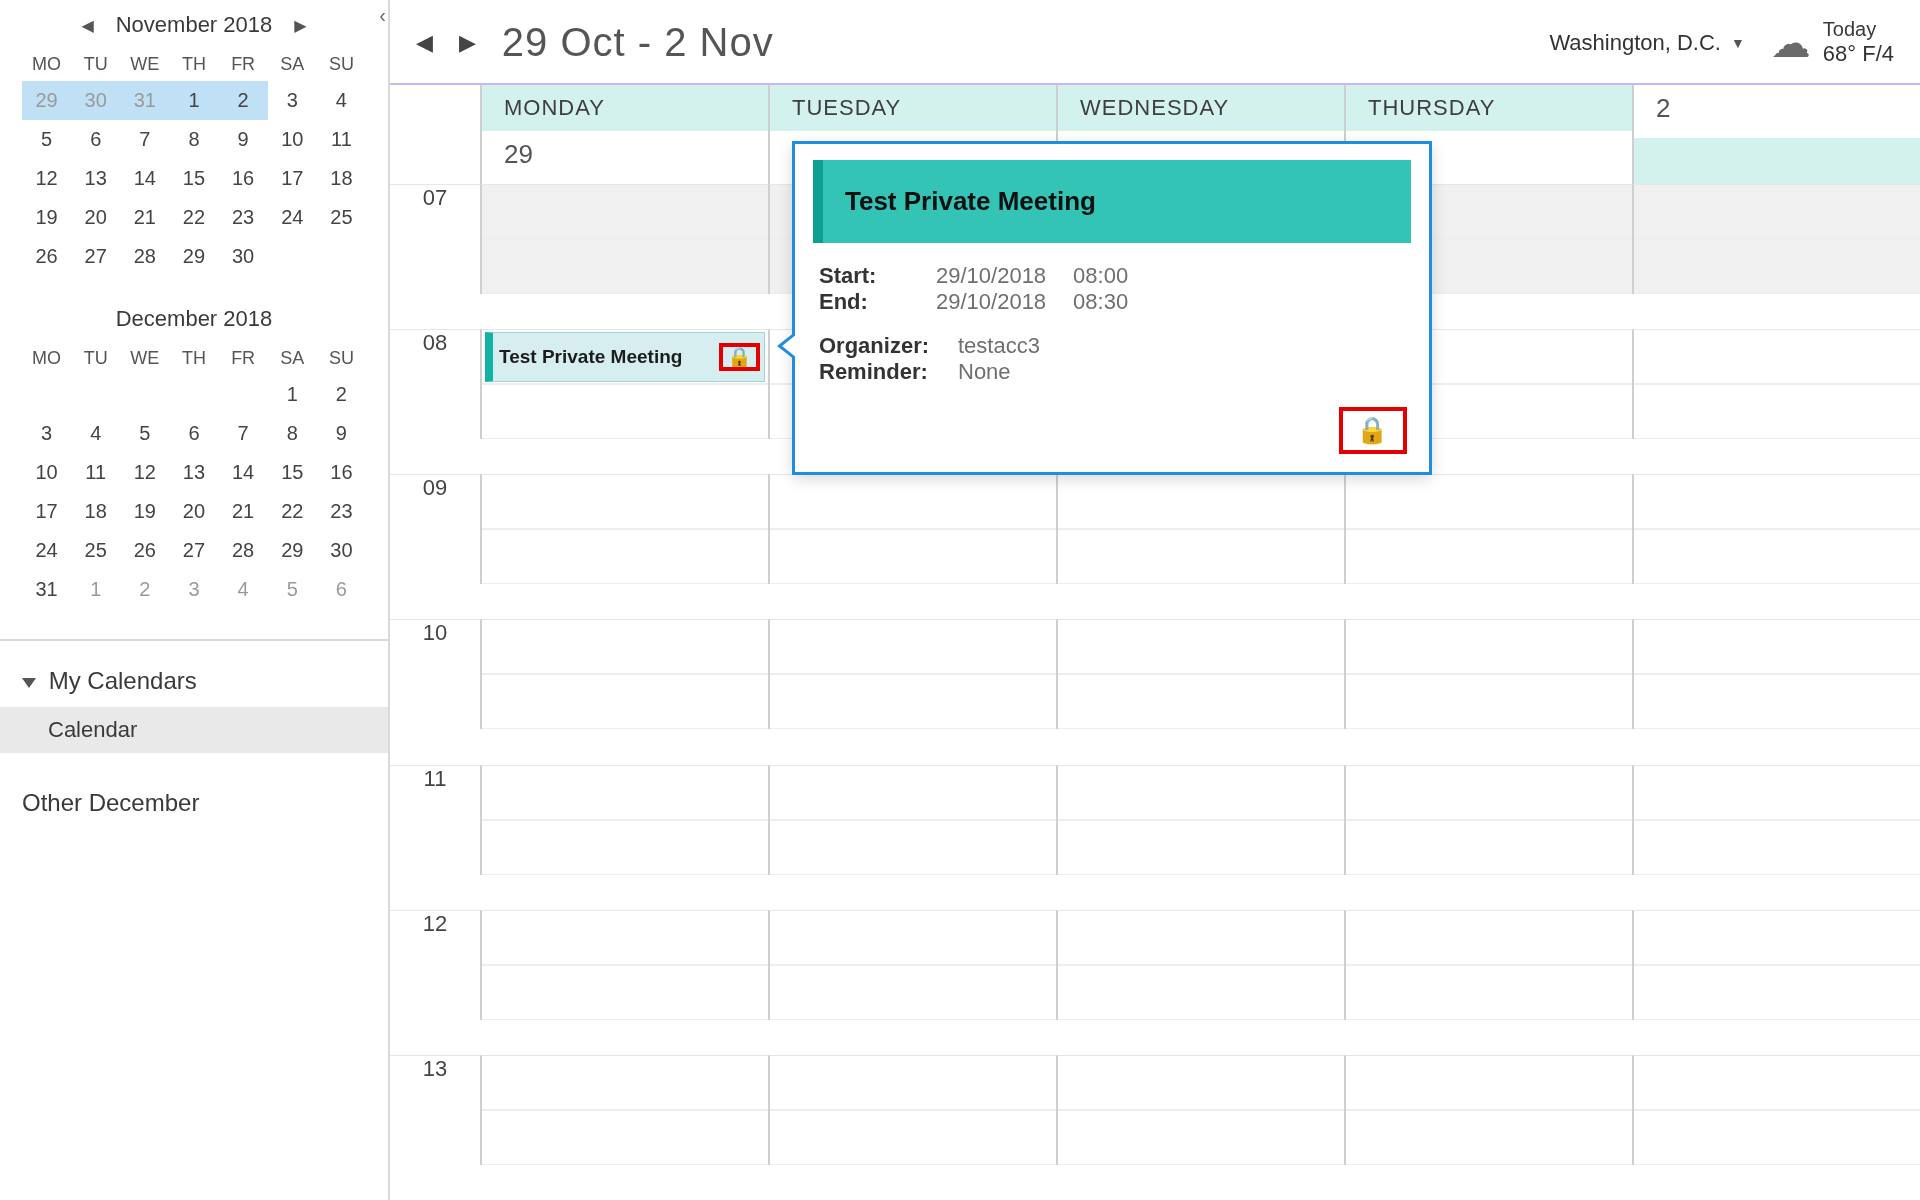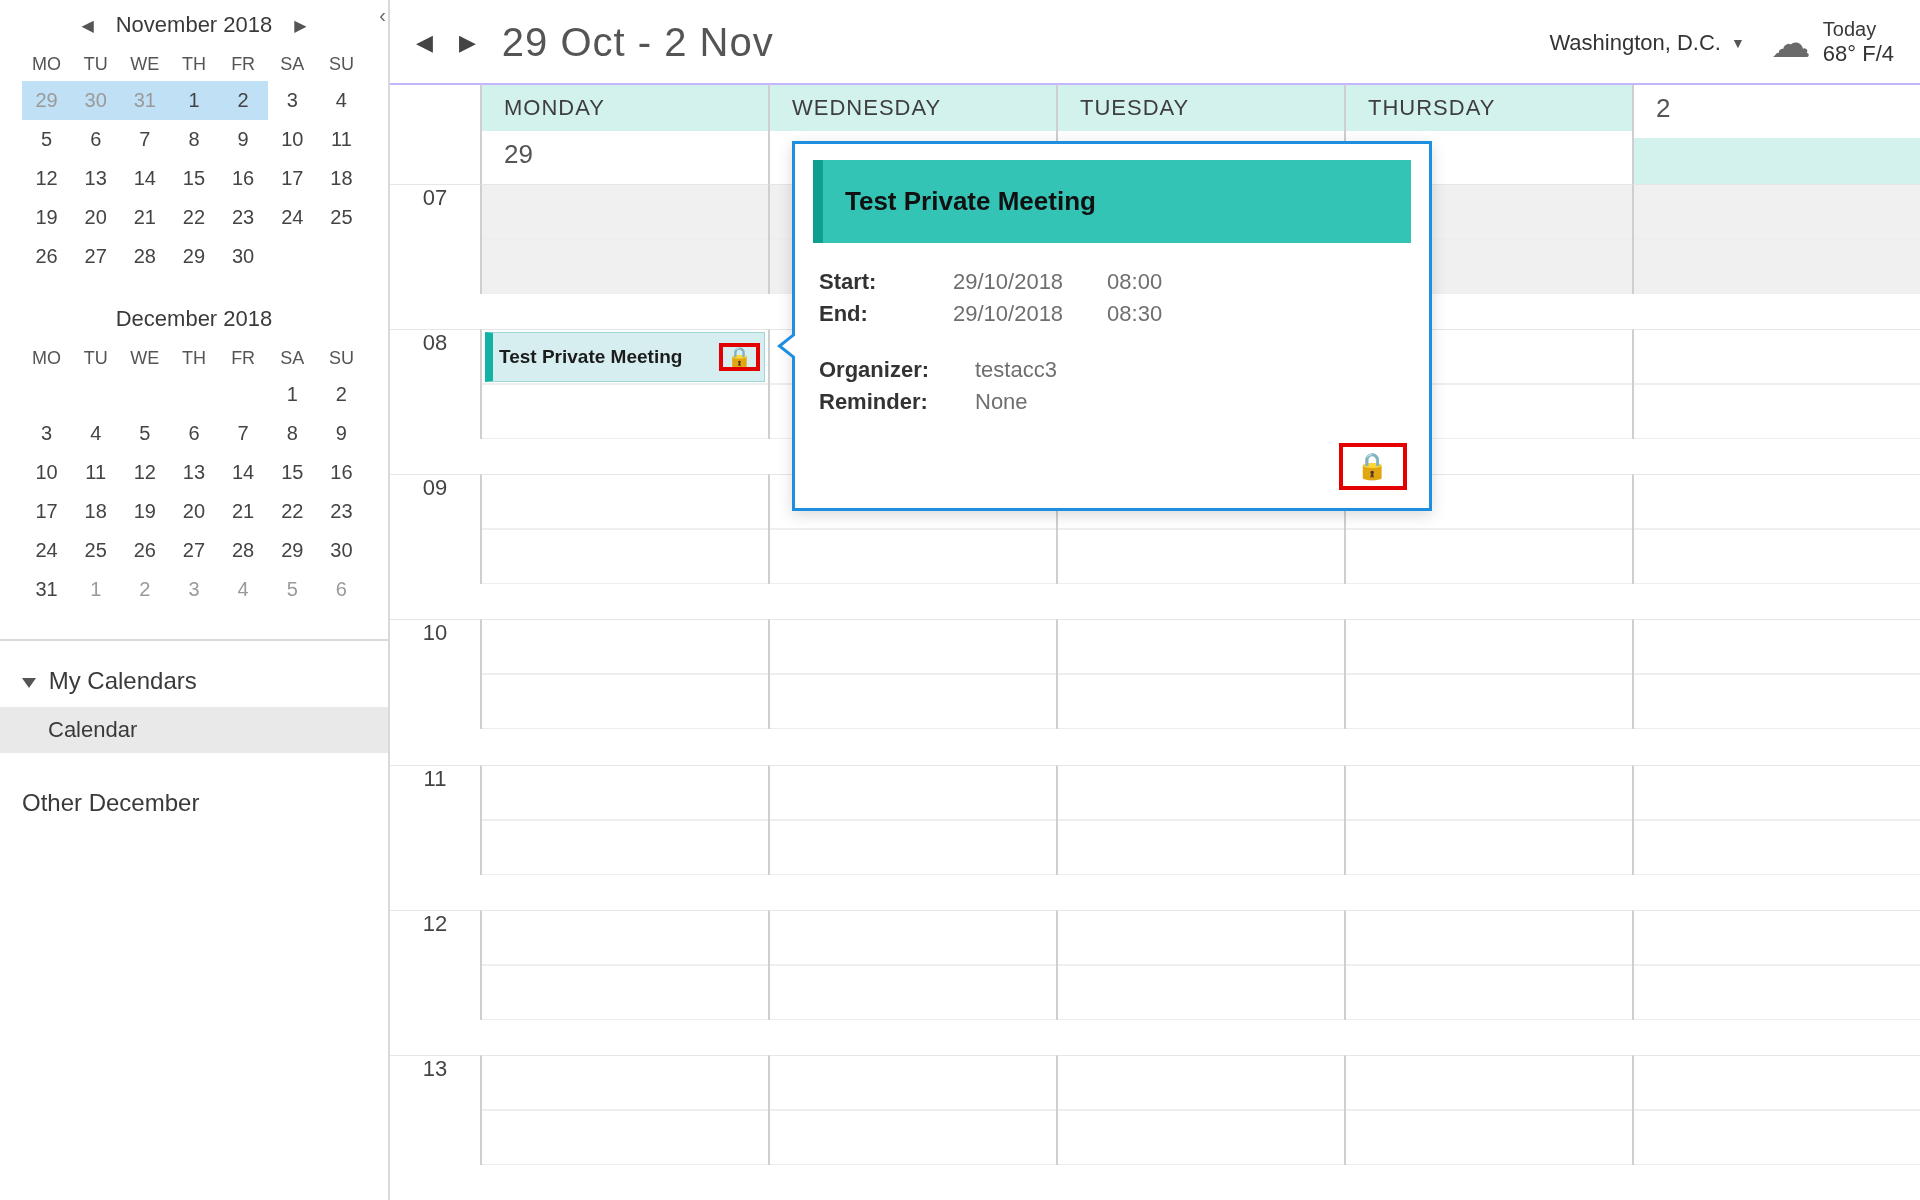--- a/index.html
+++ b/index.html
@@ -64,21 +64,21 @@
   .tooltip::before { 
     content:""; position:absolute; left:-18px; top:188px; width:0; height:0;
     border-top:14px solid transparent; border-bottom:14px solid transparent; border-right:18px solid #1e8fe0;
   }
   .tooltip::after {
     content:""; position:absolute; left:-13px; top:190px; width:0; height:0;
     border-top:12px solid transparent; border-bottom:12px solid transparent; border-right:15px solid #fff;
   }
   .tt-title { margin:16px 18px; background:#34c4b5; border-left:10px solid #0f9f90; padding:26px 22px; font-weight:700; font-size:26px; color:#111; }
   .tt-body { padding:4px 24px 24px; font-size:22px; color:#333; }
-  .tt-row { display:flex; gap:26px; margin:6px 0;align-items:flex-end; }
+  .tt-row { display:flex; gap:9px; margin:0 0;align-items:flex-end; }
   .tt-row .lab { font-weight:700; min-width:108px; }
   .tt-row .val { color:#6f6f6f; }
   .tt-row .val2 { color:#6f6f6f; margin-left:18px; }
   .tt-spacer { height:18px; }
   .tt-lock { text-align:right; padding:0 24px 20px; font-size:26px; color:#666; }
   .tt-lock span { display:inline-block; padding:6px 16px; }
 
   .overlay-anchor { position:relative; }
 </style>
 </head>
@@ -269,26 +269,26 @@
   </div>
 
   <div class="weekgrid overlay-anchor">
     <div class="dayheaders" id="dayheaders">
       <div class="gutter"></div>
     <div class="daycol">
           <div class="dayname">MONDAY</div>
           <div class="daynum">29</div>
         </div>
         <div class="daycol">
+          <div class="dayname">TUESDAY</div>
+          <div class="daynum">30</div>
+        </div>
+        <div class="daycol">
           <div class="dayname">WEDNESDAY</div>
           <div class="daynum">31</div>
-        </div>
-        <div class="daycol">
-          <div class="dayname">TUESDAY</div>
-          <div class="daynum">30</div>
         </div>
         <div class="daycol">
           <div class="dayname">THURSDAY</div>
           <div class="daynum">1</div>
         </div>
         <div class="daycol">
           <div class="daynum">2</div>
         </div>
       </div>
     <div class="timegrid" id="timegrid">

